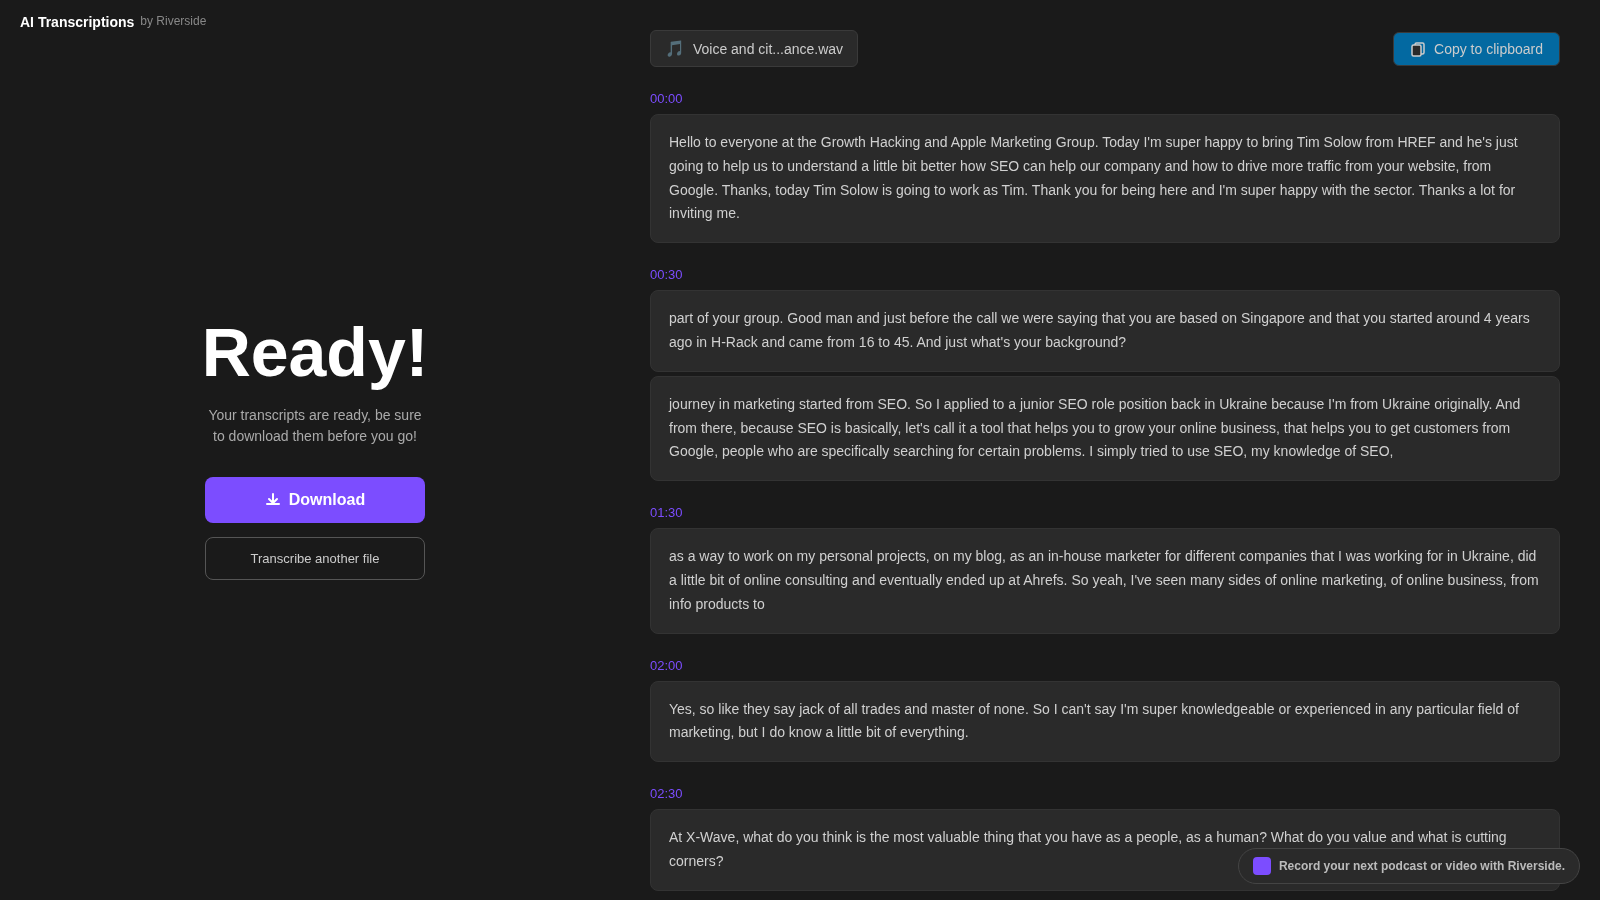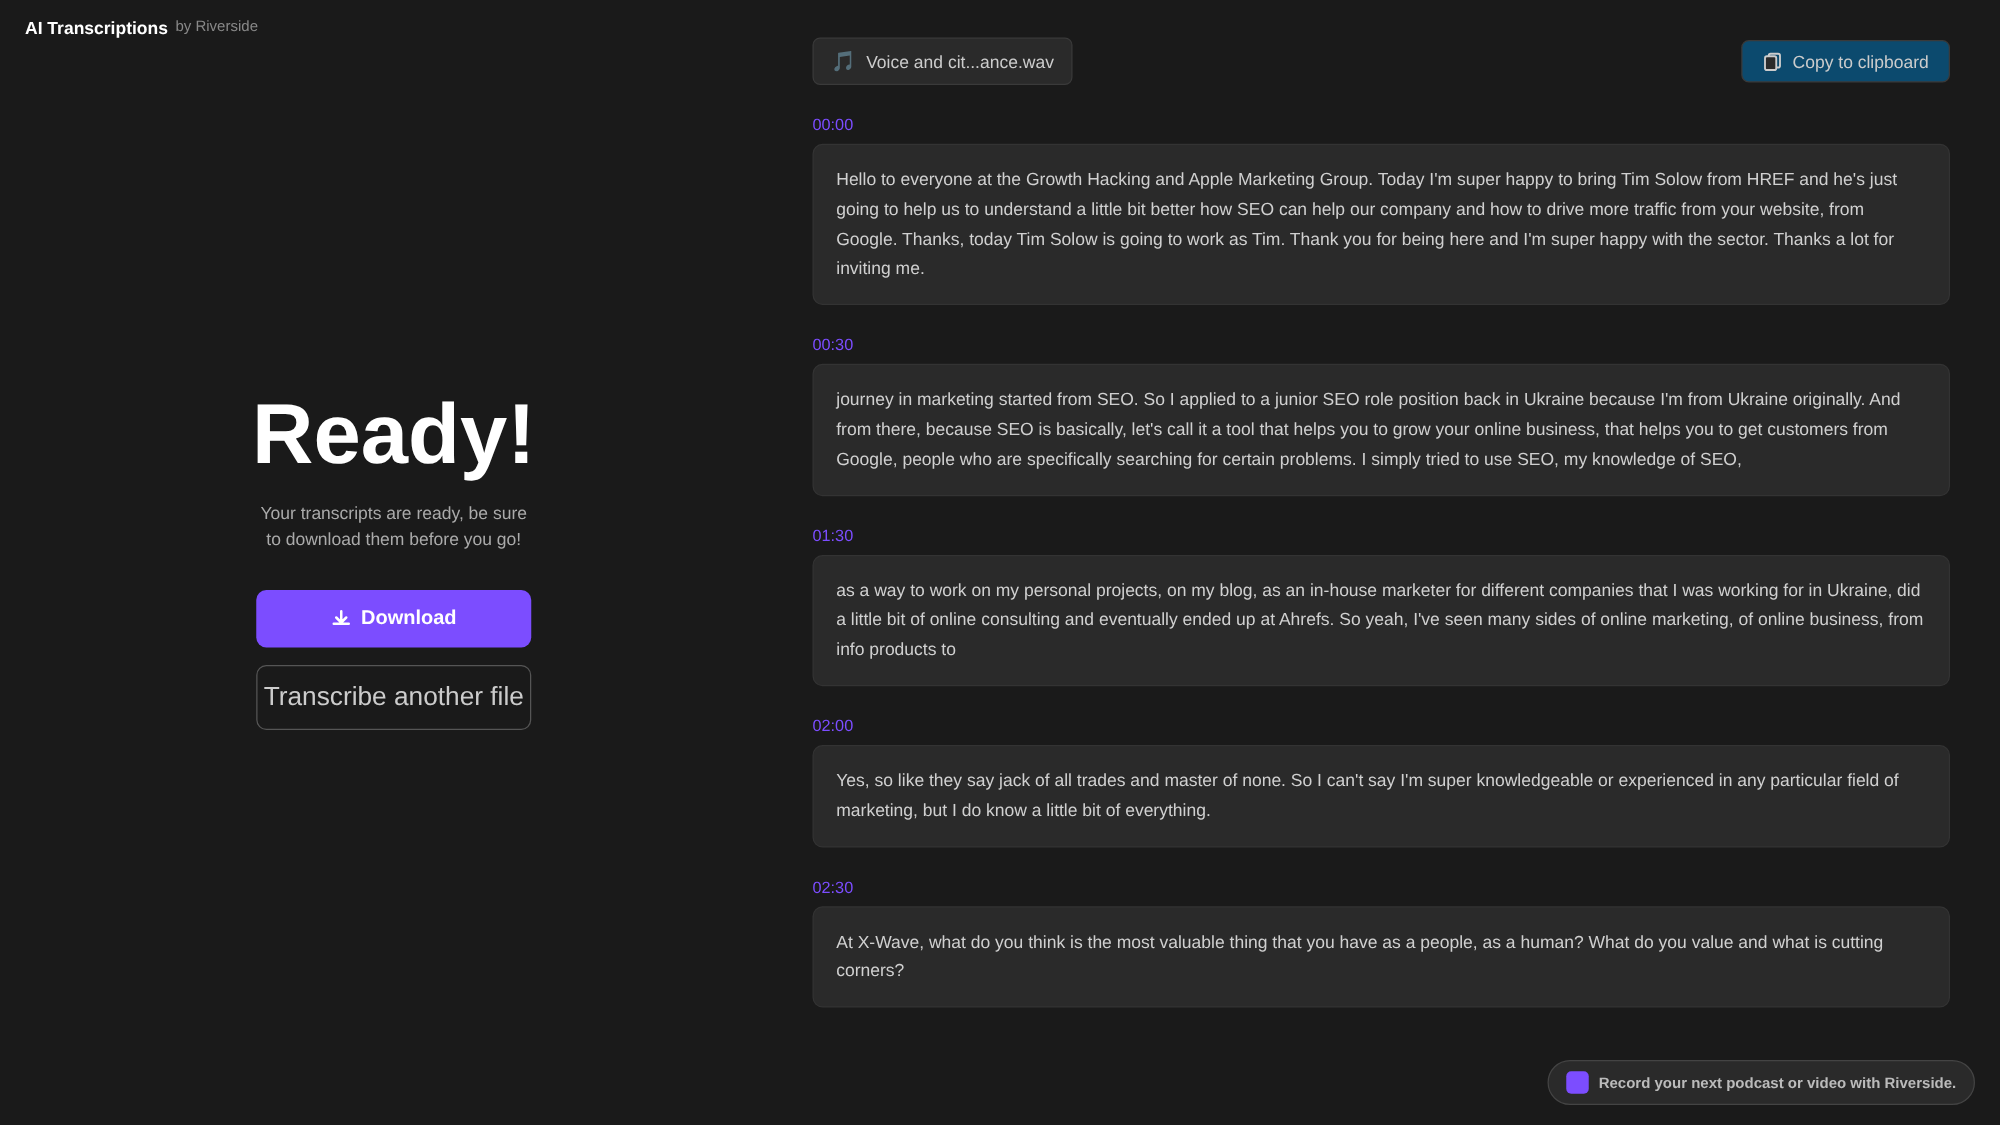--- a/index.html
+++ b/index.html
@@ -71,21 +71,21 @@
       gap: 8px;
       margin-bottom: 14px;
     }
     .btn-transcribe {
       width: 220px;
       padding: 13px 0;
       background: transparent;
       color: #ccc;
       border: 1.5px solid #555;
       border-radius: 8px;
-      font-size: 21px;
+      font-size: 13px;
       cursor: pointer;
       text-align: center;
     }
 
     
     .right-panel {
       position: absolute;
       left: 630px; top: 0;
       width: 970px;
       height: 900px;
@@ -110,21 +110,21 @@
       color: #ccc;
     }
     .file-icon {
       color: #7c4dff;
       font-size: 16px;
     }
     .btn-copy {
       display: flex;
       align-items: center;
       gap: 8px;
-      background: #0c4a6e;
+      background: #0369a1;
       border: 1px solid #3a3a3a;
       border-radius: 6px;
       padding: 8px 16px;
       color: #ccc;
       font-size: 14px;
       cursor: pointer;
     }
 
     .timestamp {
       font-size: 13px;
@@ -209,20 +209,21 @@
         <rect x="2" y="4" width="9" height="11" rx="1.5" stroke="#ccc" stroke-width="1.5" fill="#2a2a2a"></rect>
       </svg>
       <span>Copy to clipboard</span>
     </button>
   </div>
 
   <div id="transcript-container">
       <div class="timestamp">00:00</div>
       <div class="transcript-block">Hello to everyone at the Growth Hacking and Apple Marketing Group. Today I'm super happy to bring Tim Solow from HREF and he's just going to help us to understand a little bit better how SEO can help our company and how to drive more traffic from your website, from Google. Thanks, today Tim Solow is going to work as Tim. Thank you for being here and I'm super happy with the sector. Thanks a lot for inviting me.</div>
       <div class="timestamp">00:30</div>
+      <div class="transcript-block">part of your group. Good man and just before the call we were saying that you are based on Singapore and that you started around 4 years ago in H-Rack and came from 16 to 45. And just what's your background?</div>
       <div class="transcript-block">journey in marketing started from SEO. So I applied to a junior SEO role position back in Ukraine because I'm from Ukraine originally. And from there, because SEO is basically, let's call it a tool that helps you to grow your online business, that helps you to get customers from Google, people who are specifically searching for certain problems. I simply tried to use SEO, my knowledge of SEO,</div>
       <div class="timestamp">01:30</div>
       <div class="transcript-block">as a way to work on my personal projects, on my blog, as an in-house marketer for different companies that I was working for in Ukraine, did a little bit of online consulting and eventually ended up at Ahrefs. So yeah, I've seen many sides of online marketing, of online business, from info products to</div>
       <div class="timestamp">02:00</div>
       <div class="transcript-block">Yes, so like they say jack of all trades and master of none. So I can't say I'm super knowledgeable or experienced in any particular field of marketing, but I do know a little bit of everything.</div>
       <div class="timestamp">02:30</div>
       <div class="transcript-block">At X-Wave, what do you think is the most valuable thing that you have as a people, as a human? What do you value and what is cutting corners?</div>
     </div>
 </div>
 

